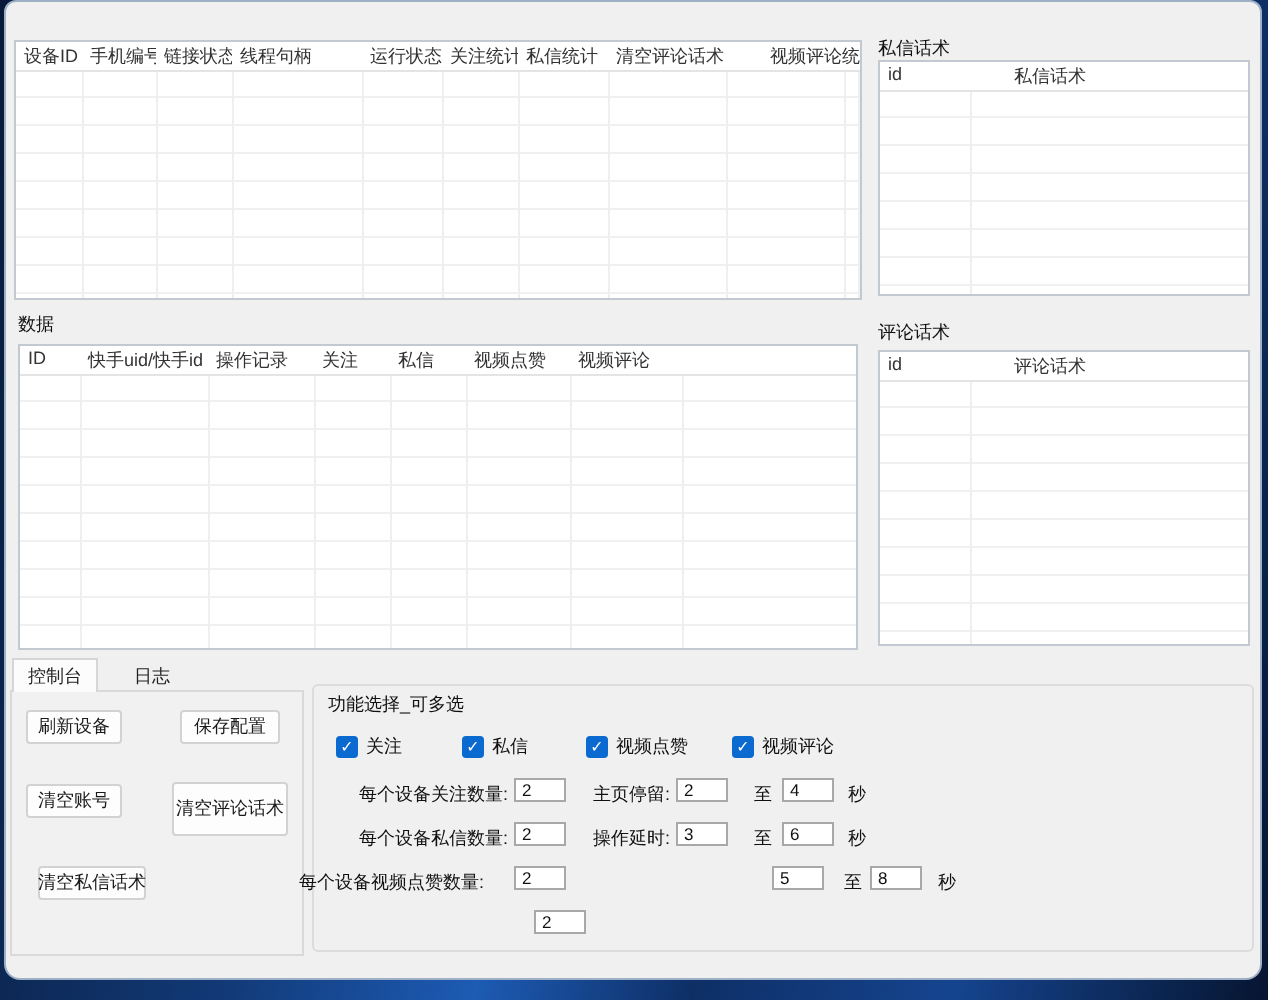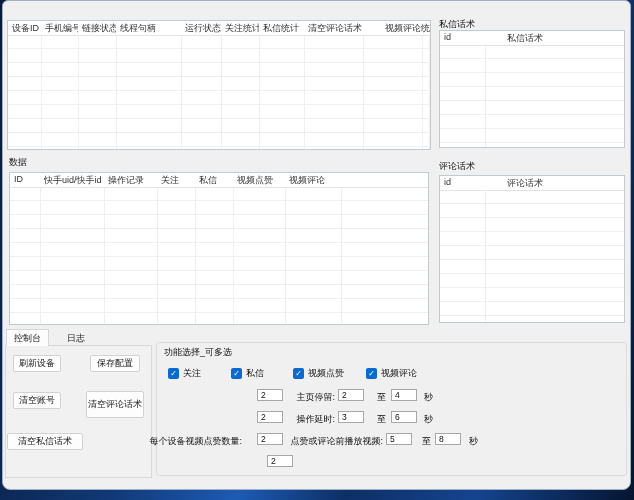--- a/index.html
+++ b/index.html
@@ -120,21 +120,21 @@
       </div>
 
     <div class="tab tab-active" style="left:3px;top:328px;font-family:Liberation Serif, serif;">控制台</div>
     <div class="tab" style="left:57px;top:329px;">日志</div>
     <div class="tabpage"></div>
 
     <button class="btn" style="left:10px;top:354px;width:48px;height:17px;">刷新设备</button>
     <button class="btn" style="left:87px;top:354px;width:50px;height:17px;">保存配置</button>
     <button class="btn" style="left:10px;top:391px;width:48px;height:17px;">清空账号</button>
     <button class="btn" style="left:83px;top:390px;width:58px;height:27px;">清空评论话术</button>
-    <button class="btn" style="left:4px;top:432px;width:76px;height:17px;">清空私信话术</button>
+    <button class="btn" style="left:16px;top:432px;width:54px;height:17px;">清空私信话术</button>
 
     <div class="fngroup"></div>
     <div class="glabel" style="left:159px;top:345px;background:#f0f0f0;padding:0 2px;z-index:2;">功能选择_可多选</div>
 
     <div class="cbitem" style="left:165px;">
       <span class="cb">✓</span>
       <span class="cblabel">关注</span>
     </div>
     <div class="cbitem" style="left:228px;">
       <span class="cb">✓</span>
@@ -142,38 +142,39 @@
     </div>
     <div class="cbitem" style="left:290px;">
       <span class="cb">✓</span>
       <span class="cblabel">视频点赞</span>
     </div>
     <div class="cbitem" style="left:363px;">
       <span class="cb">✓</span>
       <span class="cblabel">视频评论</span>
     </div>
 
+    <div class="flabel" style="left:150px;top:390px;width:101px;">每个设备关注数量:</div>
     <input class="inp" style="left: 254px; top: 388px;" value="2">
+    <div class="flabel" style="left:150px;top:412px;width:101px;">每个设备私信数量:</div>
     <input class="inp" style="left: 254px; top: 410px;" value="2">
     <div class="flabel" style="left:138px;top:434px;width:101px;">每个设备视频点赞数量:</div>
     <input class="inp" style="left: 254px; top: 432px;" value="2">
     <input class="inp" style="left: 264px; top: 454px;" value="2">
 
     <div class="flabel" style="left:270px;top:390px;width:62px;">主页停留:</div>
     <input class="inp" style="left: 335px; top: 388px;" value="2">
     <span class="unit" style="left:374px;top:390px;">至</span>
     <input class="inp" style="left: 388px; top: 388px;" value="4">
     <span class="unit" style="left:421px;top:390px;">秒</span>
 
     <div class="flabel" style="left:270px;top:412px;width:62px;">操作延时:</div>
     <input class="inp" style="left: 335px; top: 410px;" value="3">
     <span class="unit" style="left:374px;top:412px;">至</span>
     <input class="inp" style="left: 388px; top: 410px;" value="6">
     <span class="unit" style="left:421px;top:412px;">秒</span>
 
-    <div class="flabel" style="left:250px;top:434px;width:130px;">点赞或评论前播放视频:</div>
     <input class="inp" style="left: 383px; top: 432px;" value="5">
     <span class="unit" style="left:419px;top:434px;">至</span>
     <input class="inp" style="left: 432px; top: 432px;" value="8">
     <span class="unit" style="left:466px;top:434px;">秒</span>
 
   </div>
 </div>
 
 </body></html>

